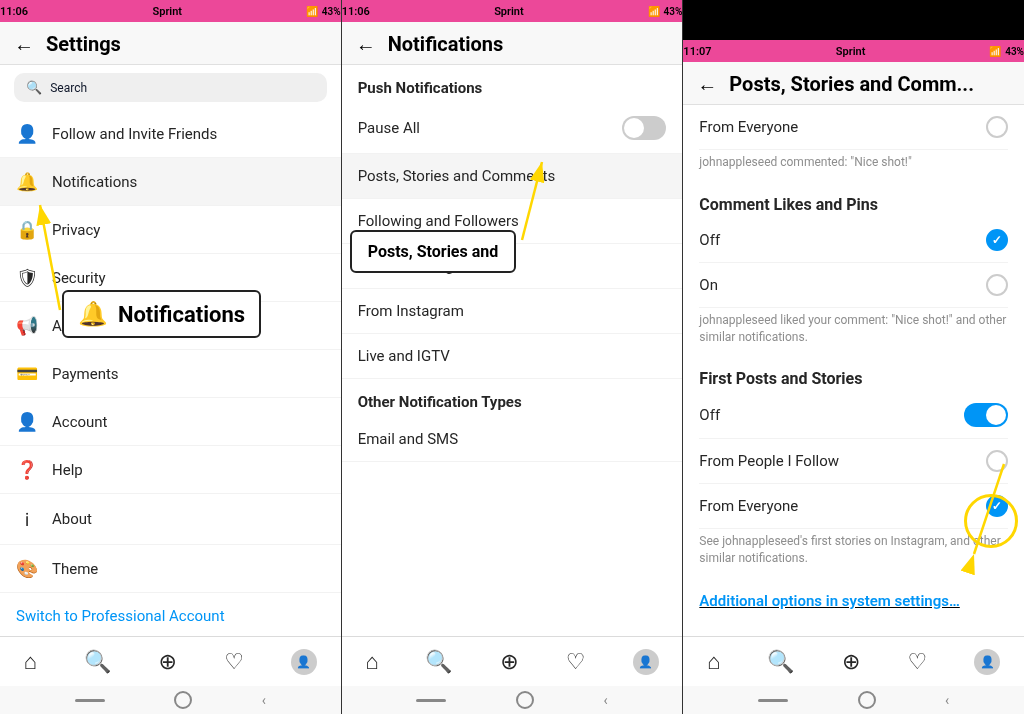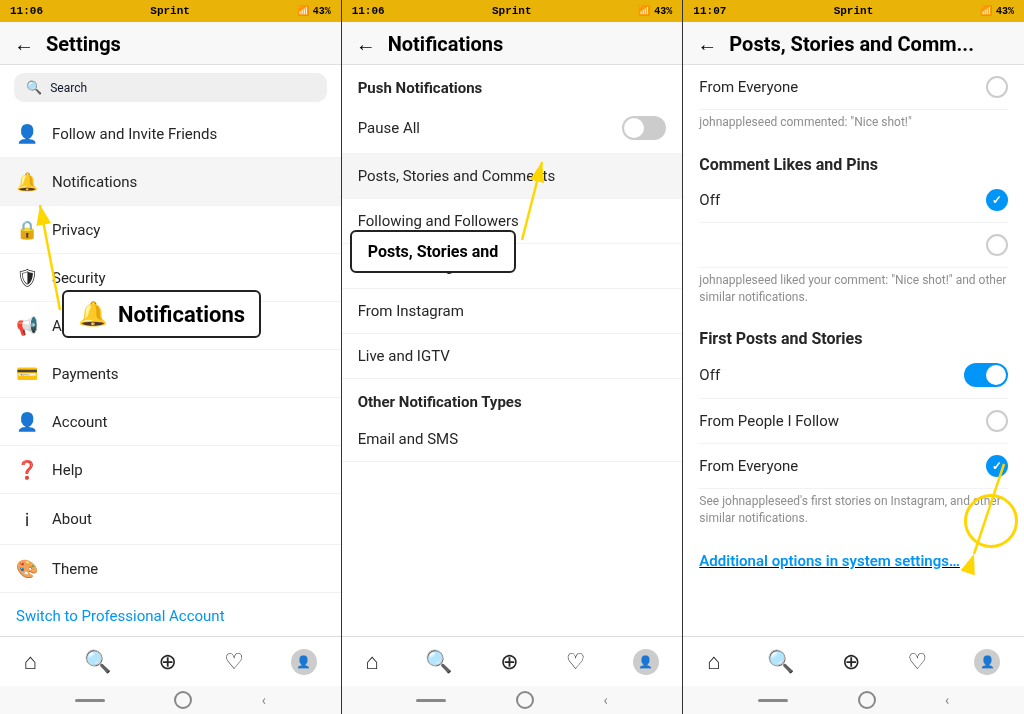--- a/index.html
+++ b/index.html
@@ -24,30 +24,29 @@
       background: #fff;
       display: flex;
       flex-direction: column;
       border-right: 1px solid #333;
       overflow: hidden;
     }
     .screen:last-child { border-right: none; }
 
     
     .status-bar {
-      background: #eab308;
-      padding: 4px 10px;
+      background: #ec4899;
+      padding: 4px 0;
       display: flex;
       justify-content: space-between;
       align-items: center;
       font-size: 11px;
       font-weight: 600;
       color: #000;
       min-height: 22px;
-      font-family: Liberation Mono, monospace;
     }
     .status-icons {
       display: flex;
       align-items: center;
       gap: 3px;
       font-size: 10px;
     }
 
     
     .header {
@@ -477,21 +476,21 @@
     <svg class="arrow-svg" width="340" height="200" style="left:0;top:100px;">
       <defs>
         <marker id="arrowhead2" markerWidth="8" markerHeight="6" refX="8" refY="3" orient="auto">
           <polygon points="0 0, 8 3, 0 6" fill="#FFD700"></polygon>
         </marker>
       </defs>
       <line x1="180" y1="140" x2="200" y2="62" stroke="#FFD700" stroke-width="2.5" marker-end="url(#arrowhead2)"></line>
     </svg>
   </div>
 
-  <div class="screen" style="position:relative;">
+  <div class="screen" style="position:relative;margin-top:40px;">
     <div class="status-bar">
       <span>11:07</span>
       <span>Sprint</span>
       <div class="status-icons">
         <span>📶</span>
         <span>43%</span>
       </div>
     </div>
 
     <div class="header">
@@ -507,20 +506,21 @@
       </div>
       <div class="right-sublabel">johnappleseed commented: "Nice shot!"</div>
 
       <div class="right-section-title">Comment Likes and Pins</div>
 
       <div class="right-row">
         <span class="right-label">Off</span>
         <div class="radio-btn checked"></div>
       </div>
       <div class="right-row">
+        <span class="right-label">On</span>
         <div class="radio-btn"></div>
       </div>
       <div class="right-sublabel">johnappleseed liked your comment: "Nice shot!" and other similar notifications.</div>
 
       <div class="right-section-title">First Posts and Stories</div>
 
       <div class="right-row">
         <span class="right-label">Off</span>
         <div class="toggle-container">
           <div class="toggle on">

